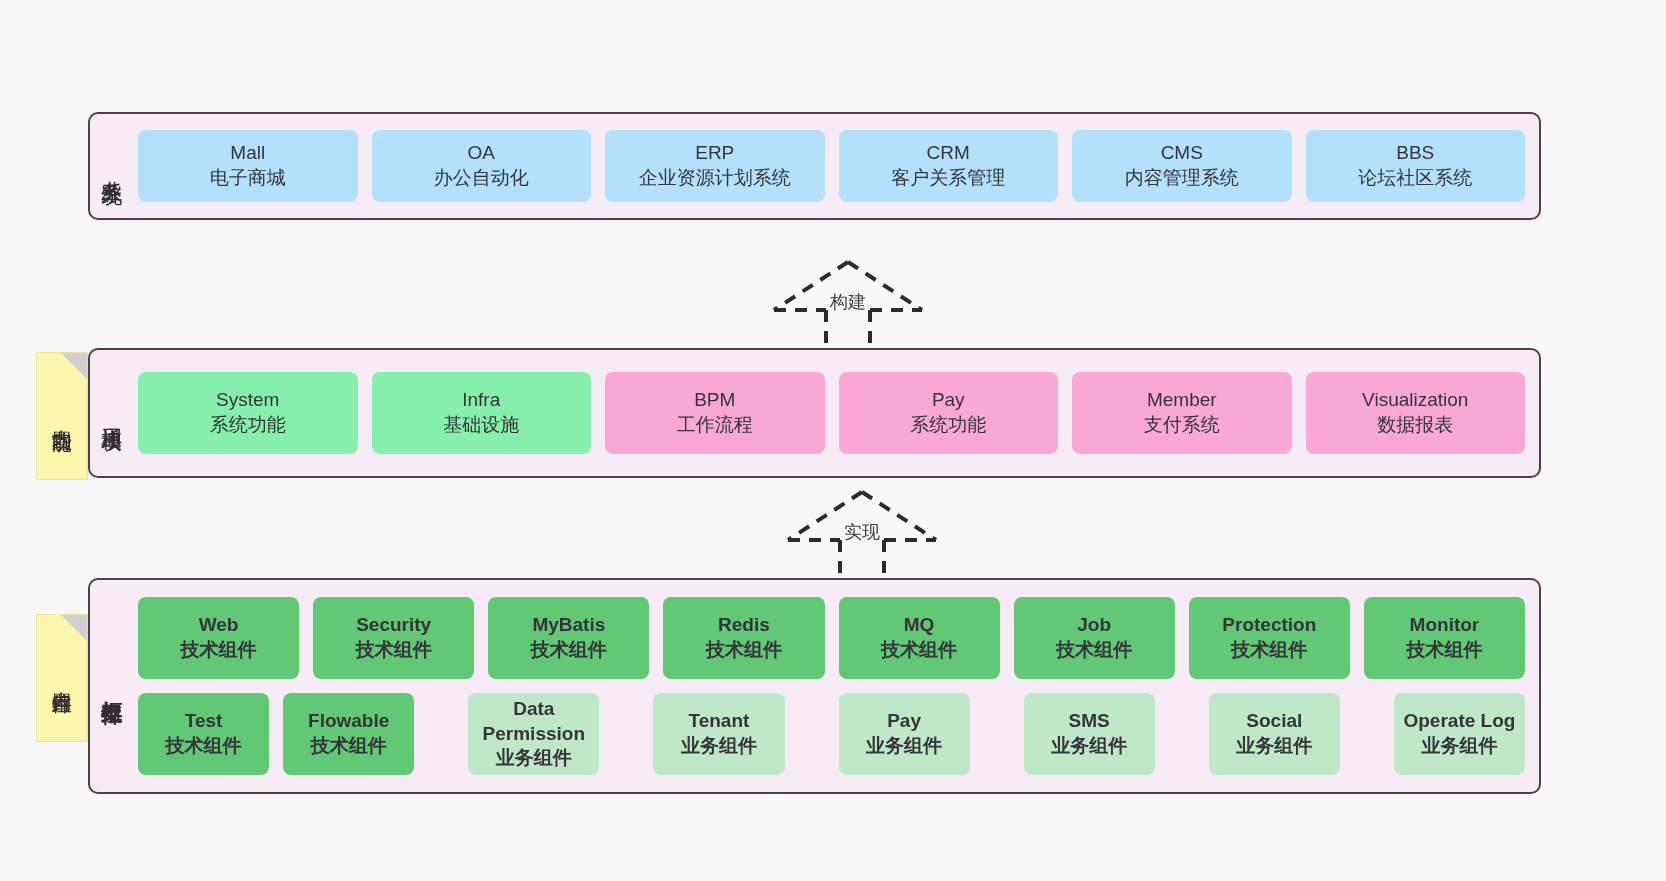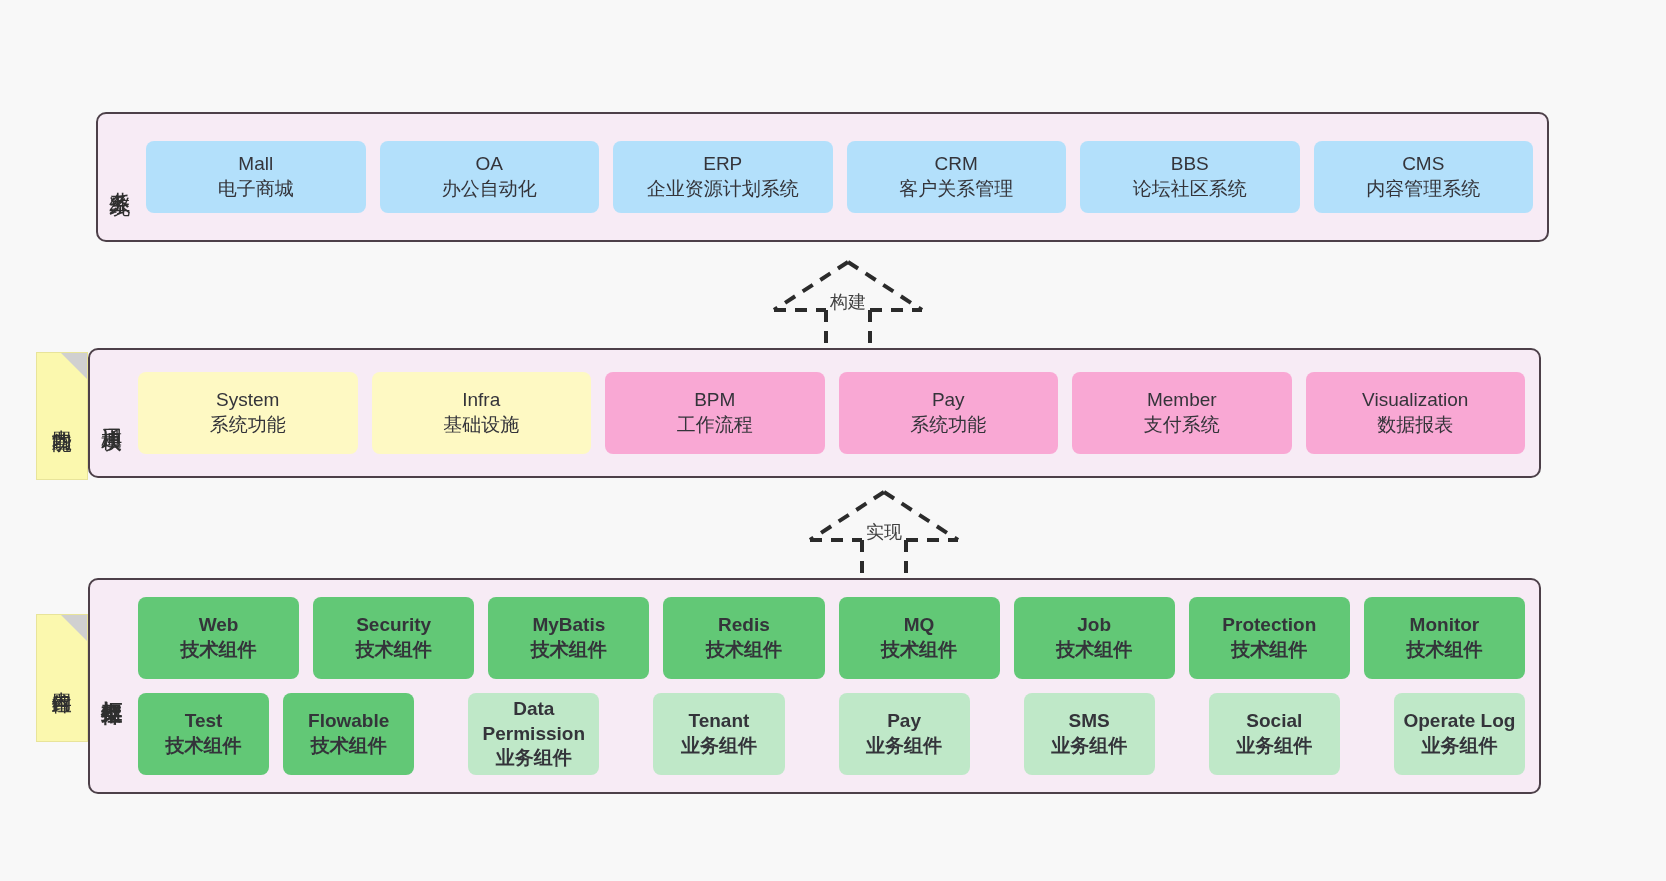--- a/index.html
+++ b/index.html
@@ -76,27 +76,27 @@
     line-height: 1.3;
     color: #34343a;
     padding: 6px 4px;
     box-sizing: border-box;
   }
   .node .n-en { display: block; }
   .node .n-cn { display: block; }
 
   
   .blue        { background: #b3e0fb; }
-  .red         { background: #fef9c3; }
+  .red         { background: #86efac; }
   .pink        { background: #f9a8d4; }
   .green       { background: #62c876; }
   .green-light { background: #bfe8c8; margin-left: 40px; }
 
   
-  #layer-business { left: 96px;  top: 112px; width: 1453px; height: 130px; }
+  #layer-business { left: 88px;  top: 112px; width: 1453px; height: 108px; }
   #layer-modules  { left: 88px;  top: 348px; width: 1453px; height: 130px; }
   #layer-framework{ left: 88px;  top: 578px; width: 1453px; height: 216px; font-weight: bold; }
 
   #layer-business  .node { height: 72px; }
   #layer-modules   .node { height: 82px; }
   #layer-framework .node { height: 82px; }
 
   
   .note {
     position: absolute;
@@ -139,21 +139,21 @@
     left: 50%;
     transform: translateX(-50%);
     top: 32px;
     font-size: 18px;
     color: #404040;
     background: transparent;
     white-space: nowrap;
     padding: 0 2px;
   }
   #connector-build     { left: 758px; top: 258px; }
-  #connector-implement { left: 794px; top: 488px; }
+  #connector-implement { left: 772px; top: 488px; }
 </style>
 </head>
 <body>
 
 <div class="canvas">
 
   <div class="layer" id="layer-business">
     <div class="layer-title">业务系统</div>
     <div class="layer-body">
       <div class="row">
@@ -167,26 +167,26 @@
         </div>
         <div class="node blue">
           <span class="n-en">ERP</span>
           <span class="n-cn">企业资源计划系统</span>
         </div>
         <div class="node blue">
           <span class="n-en">CRM</span>
           <span class="n-cn">客户关系管理</span>
         </div>
         <div class="node blue">
+          <span class="n-en">CMS</span>
+          <span class="n-cn">内容管理系统</span>
+        </div>
+        <div class="node blue">
           <span class="n-en">BBS</span>
           <span class="n-cn">论坛社区系统</span>
-        </div>
-        <div class="node blue">
-          <span class="n-en">CMS</span>
-          <span class="n-cn">内容管理系统</span>
         </div>
       </div>
     </div>
   </div>
 
   <div class="connector" id="connector-build">
     <svg width="180" height="96" viewBox="0 0 180 96" fill="none" aria-hidden="true">
       <g stroke="#2b2b2b" stroke-width="4" stroke-dasharray="12 9" fill="none" stroke-linecap="butt">
         <path d="M90 4 L16 52"></path>
         <path d="M90 4 L164 52"></path>

